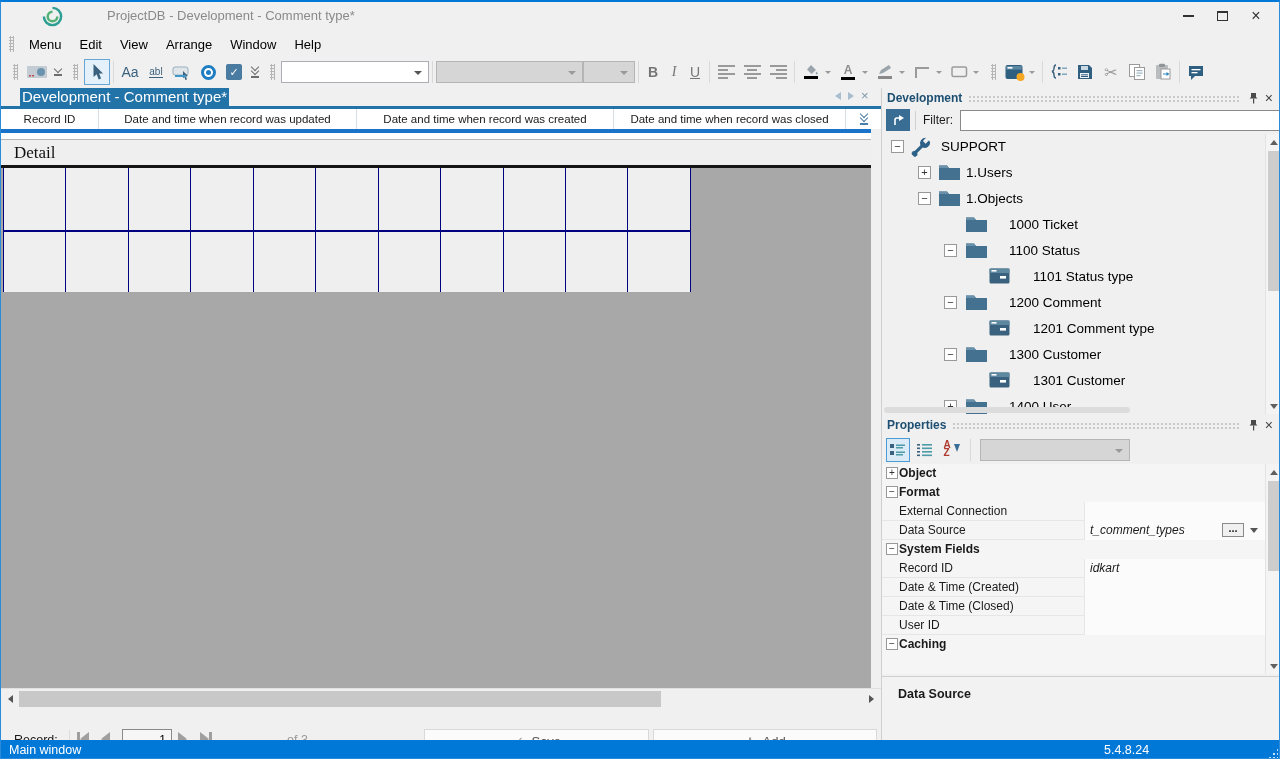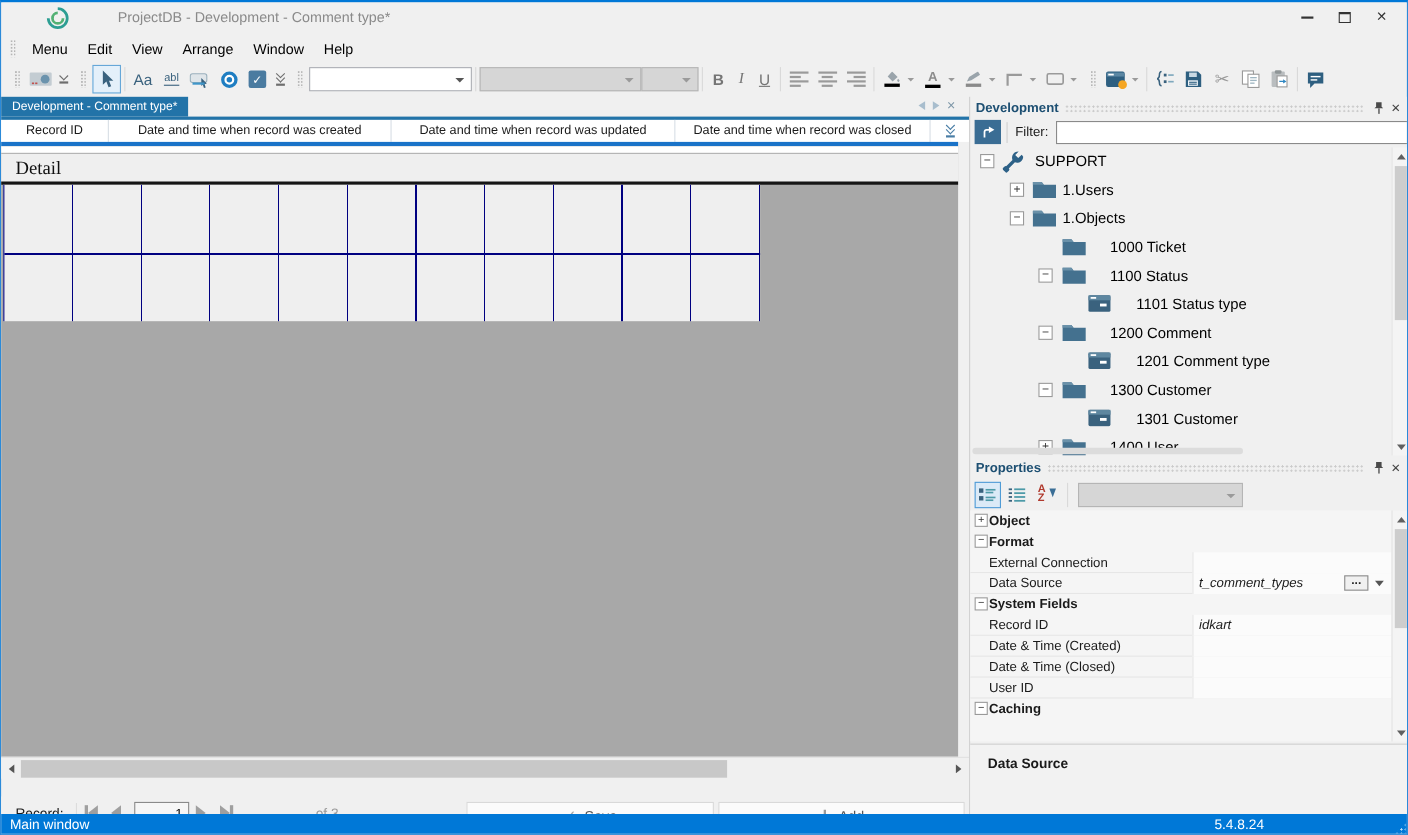--- a/index.html
+++ b/index.html
@@ -43,21 +43,21 @@
   .al i{height:2px;background:#9a9a9a;display:block;}
   .al.l{align-items:flex-start}.al.c{align-items:center}.al.r{align-items:flex-end}
   .al i:nth-child(odd){width:100%}.al i:nth-child(even){width:62%}
   .clr{display:flex;flex-direction:column;align-items:center;justify-content:center;}
   .cbar{width:14px;height:3px;background:#000;margin-top:1px;}
   .cbar.gray{background:#8a8a8a;}
   .mini-arr{width:0;height:0;border-left:3.5px solid transparent;border-right:3.5px solid transparent;border-top:3.5px solid #9a9a9a;margin:0 4px 0 1px;}
   .fontA{font-size:12px;font-weight:bold;color:#8c8c8c;line-height:11px;}
   
   .tabbar{position:absolute;top:86px;left:0;width:880px;height:18px;background:#f0f0f0;}
-  .tab{position:absolute;left:0;top:0;height:18px;background:#2273a8;color:#fff;font-size:11px;line-height:18px;padding:0 10px;}
+  .tab{position:absolute;left:19px;top:0;height:18px;background:#2273a8;color:#fff;font-size:15px;line-height:18px;padding:0 2px;}
   .tabline{position:absolute;top:104px;left:0;width:880px;height:3px;background:#2273a8;}
   .tabnav{position:absolute;top:88px;left:834px;display:flex;align-items:center;gap:7px;}
   .tria-l{width:0;height:0;border-top:4px solid transparent;border-bottom:4px solid transparent;border-right:6px solid #a8bdcd;}
   .tria-r{width:0;height:0;border-top:4px solid transparent;border-bottom:4px solid transparent;border-left:6px solid #a8bdcd;}
   .tabnav .x{color:#7e97a8;font-size:13px;line-height:12px;}
   .colheaders{position:absolute;top:107px;left:0;width:880px;height:20px;background:#fff;display:flex;align-items:center;font-size:11.5px;}
   .colh{text-align:center;border-right:1px solid #d7dee5;height:20px;line-height:20px;overflow:hidden;white-space:nowrap;}
   .colh-rest{flex:1;display:flex;justify-content:center;align-items:center;}
   .hdr-ovf .chev{border-color:#4a7ea6;}
   .hdr-ovf .bar{background:#4a7ea6;}
@@ -372,22 +372,22 @@
   </div>
   <div class="tabnav">
     <i class="tria-l"></i>
     <i class="tria-r"></i>
     <span class="x">×</span>
   </div>
   <div class="tabline"></div>
 
   <div class="colheaders">
     <div class="colh" style="width:98px">Record ID</div>
+    <div class="colh" style="width:258px">Date and time when record was updated</div>
     <div class="colh" style="width:257px">Date and time when record was created</div>
-    <div class="colh" style="width:258px">Date and time when record was updated</div>
     <div class="colh" style="width:232px">Date and time when record was closed</div>
     <div class="colh-rest">
         <span class="ovf hdr-ovf">
           <i class="chev"></i>
           <i class="chev"></i>
           <i class="bar"></i>
         </span>
       </div>
   </div>
   <div class="hdrbar"></div>

